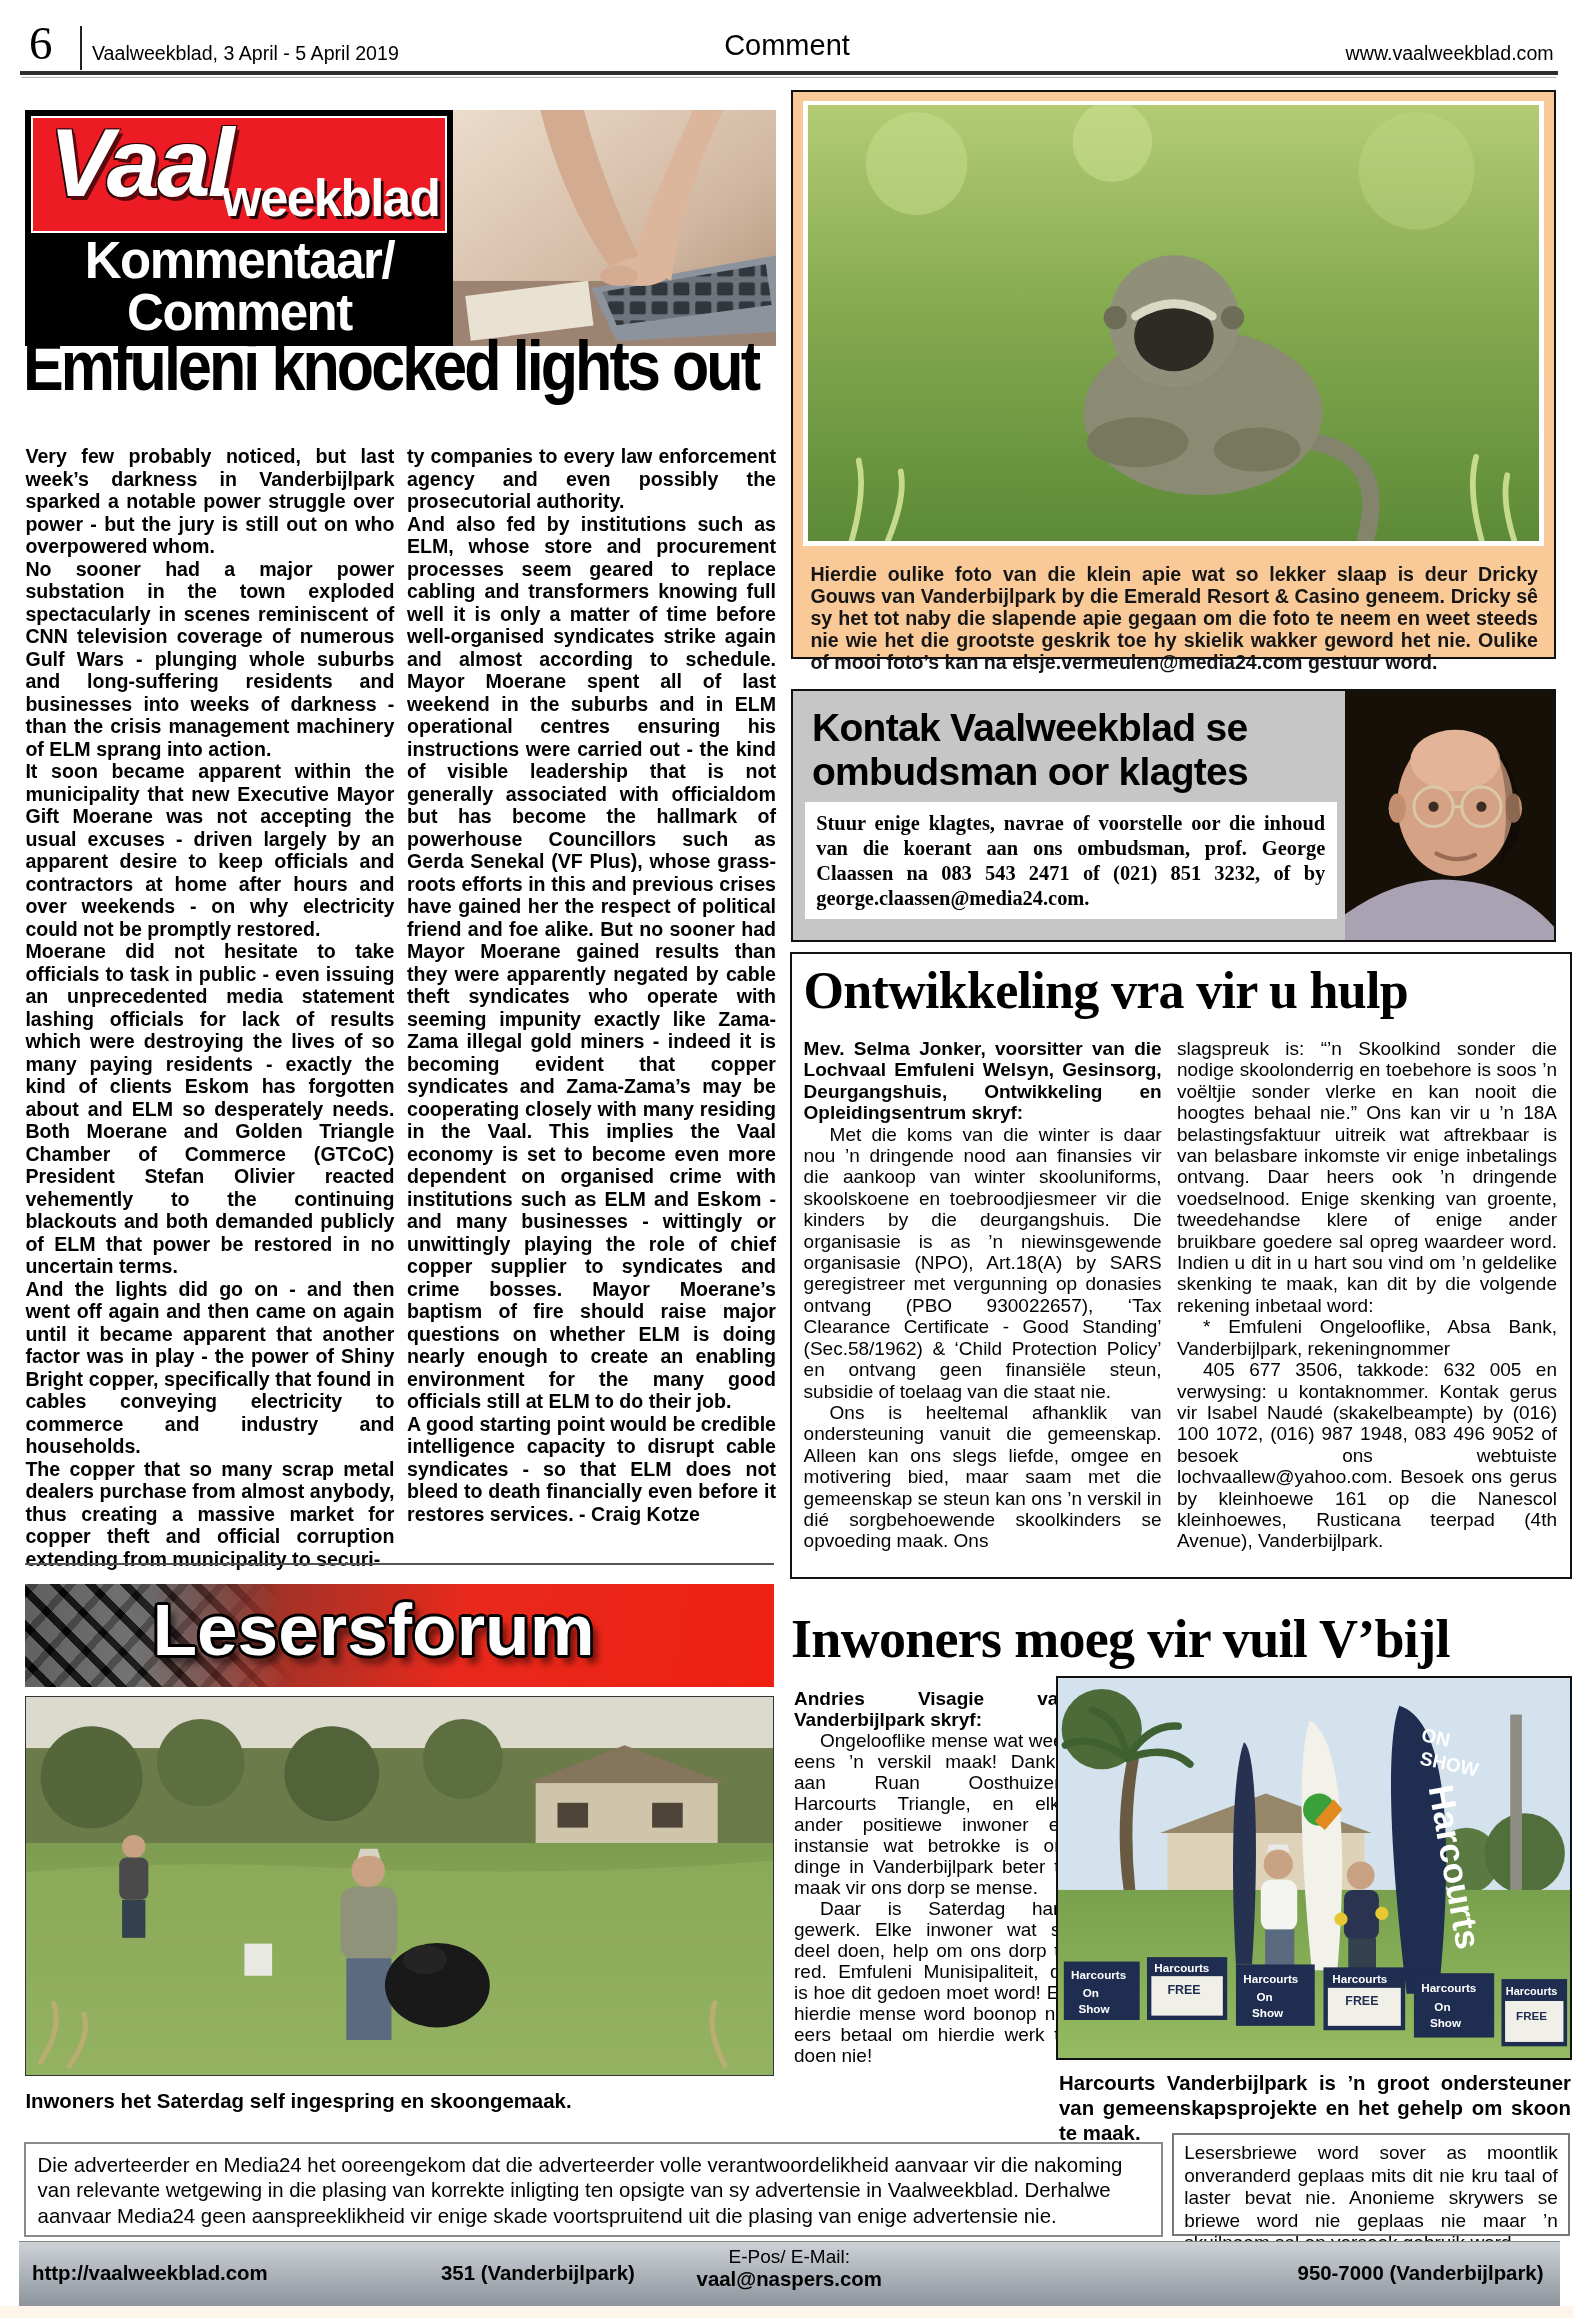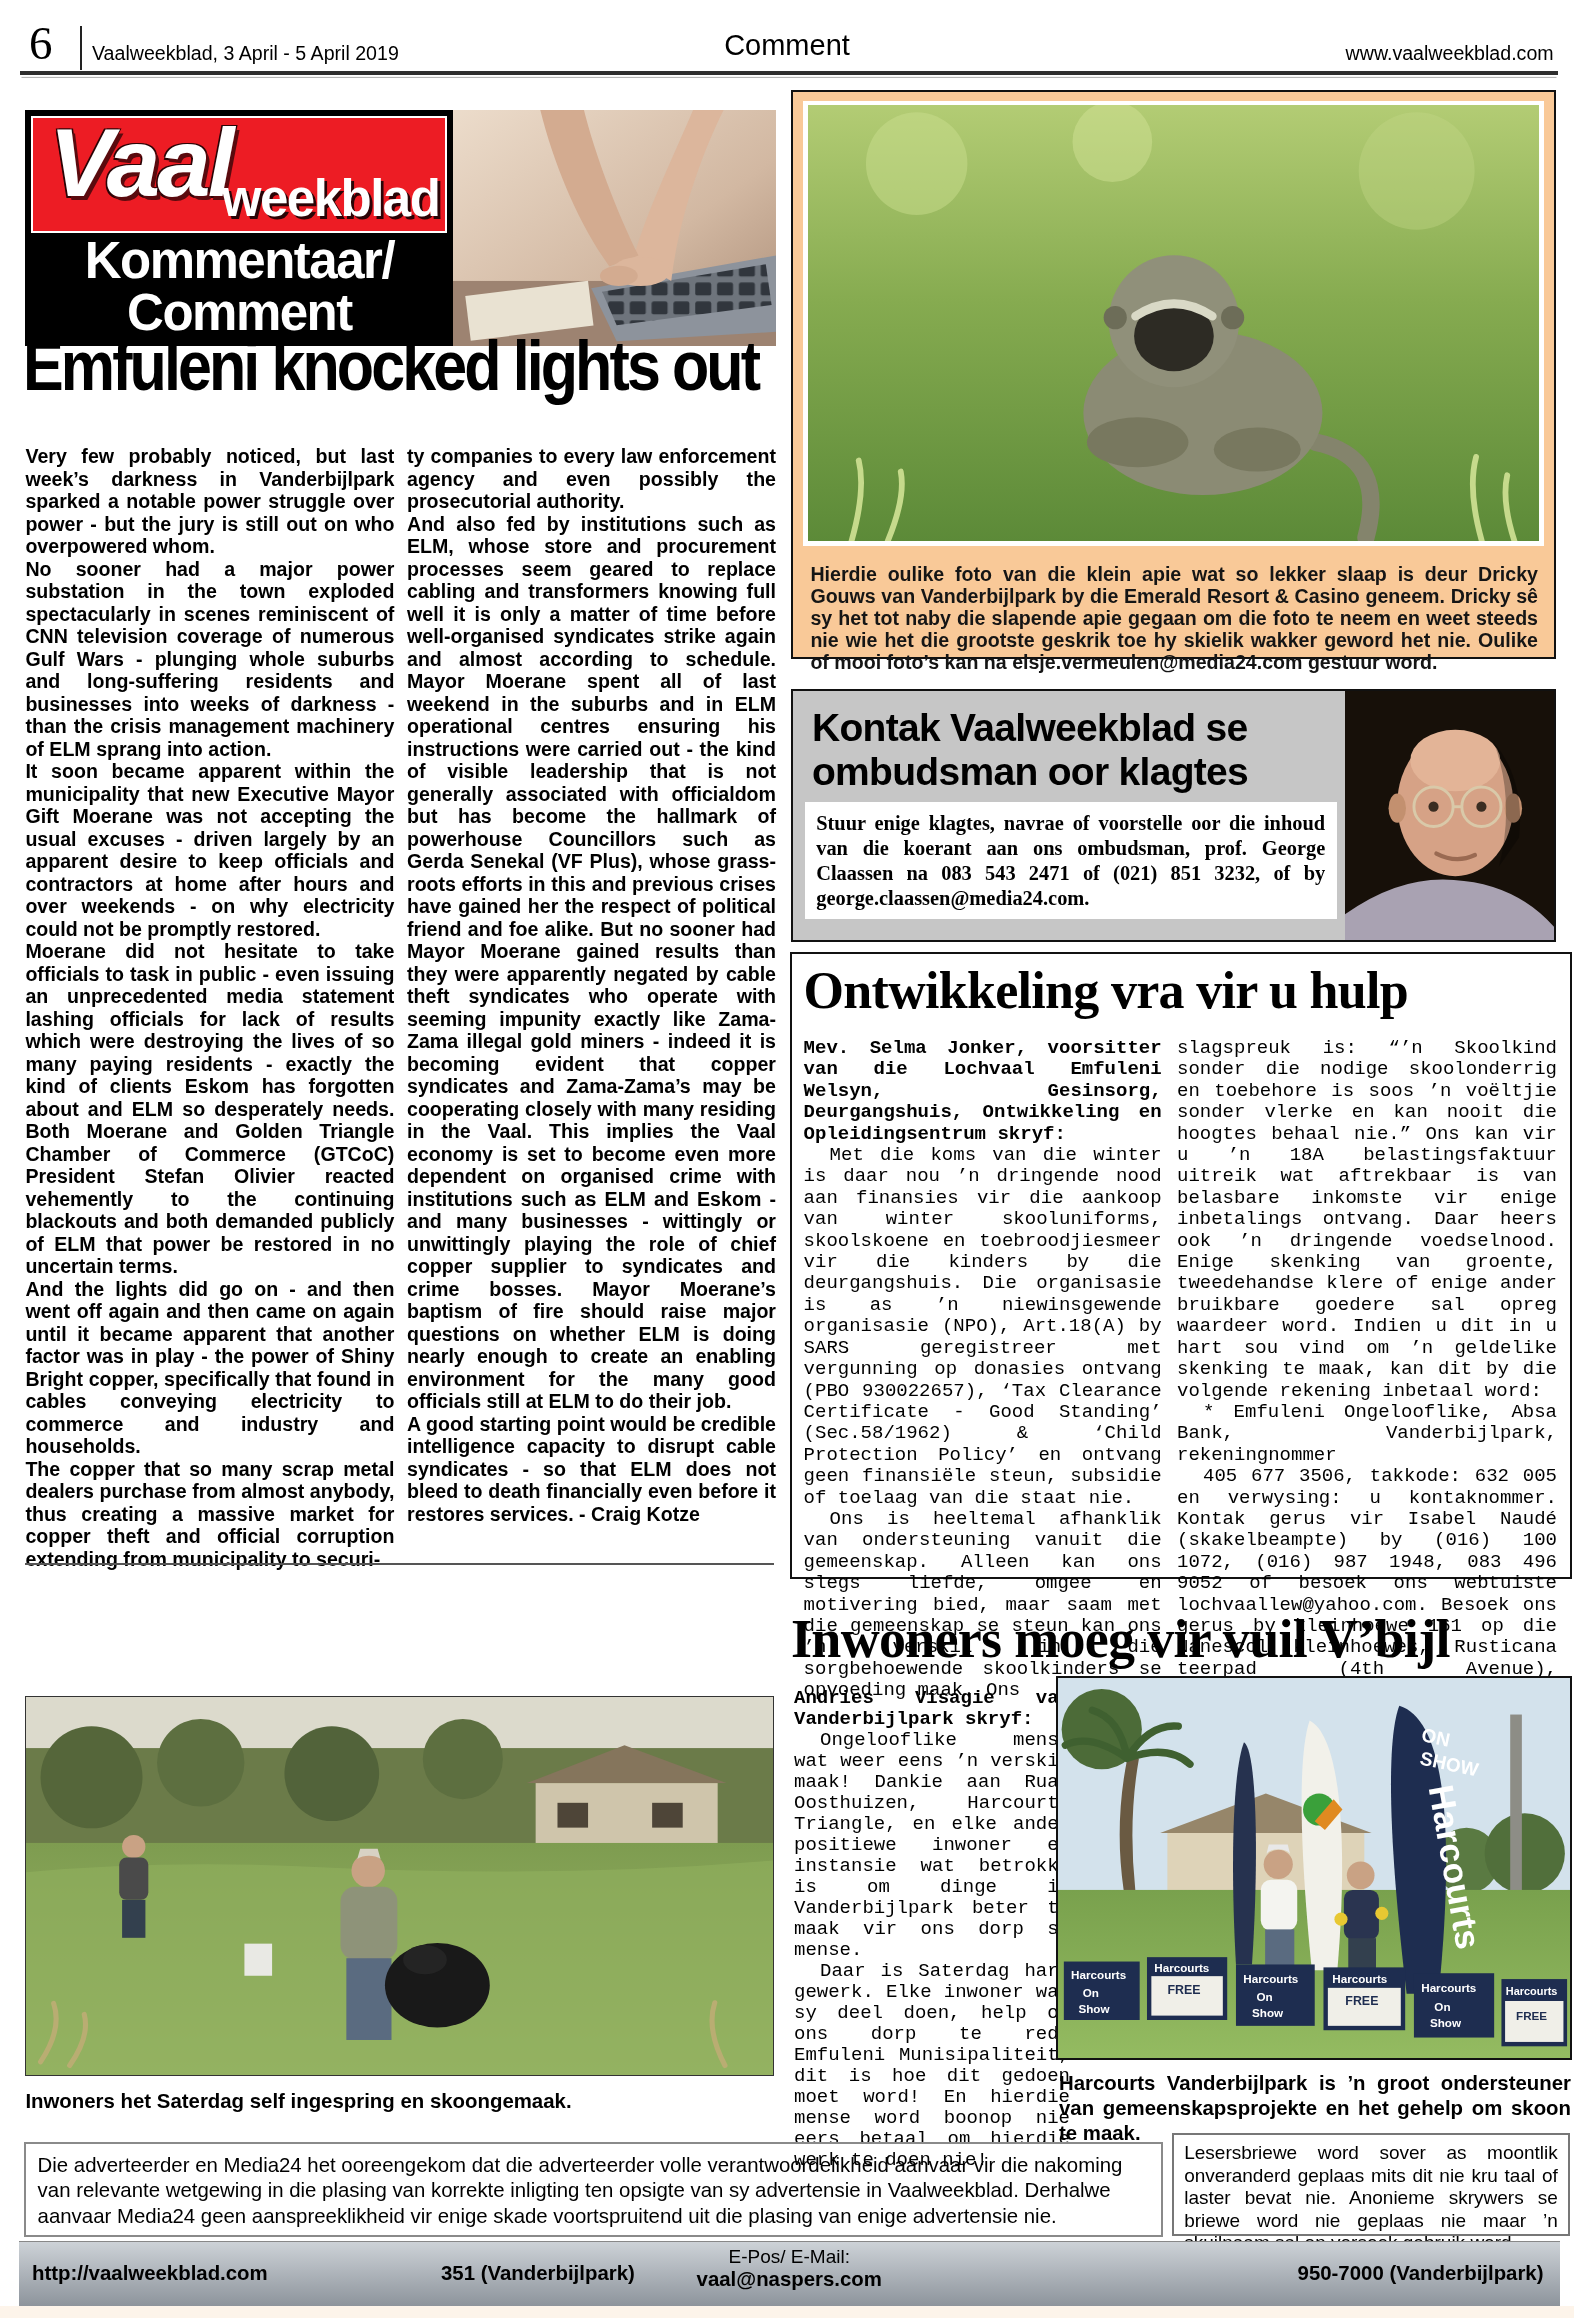--- a/index.html
+++ b/index.html
@@ -33,21 +33,21 @@
   .monkey-caption{position:absolute;left:17.4px;right:16px;top:471px;font-weight:bold;font-size:19.6px;line-height:22px;color:#151515;text-align:justify}
   
   .ombud-box{position:absolute;left:791px;top:689px;width:765px;height:253px;background:#c6c6c6;border:2.9px solid #111;box-sizing:border-box}
   .ombud-title{position:absolute;left:19px;top:14.5px;font-weight:bold;font-size:39px;line-height:44px;letter-spacing:-0.7px;color:#000}
   .ombud-text{position:absolute;left:11.6px;top:111px;width:509px;background:#fff;padding:8.7px 11.6px;font-family:"Liberation Serif",serif;font-weight:bold;font-size:20.4px;line-height:25px;text-align:justify}
   .ombud-portrait{position:absolute;right:0;top:0;width:209px;height:100%}
   .ombud-portrait svg{display:block;width:100%;height:100%}
   
   .deur-box{position:absolute;left:790px;top:952px;width:782px;height:627px;border:2.2px solid #111;box-sizing:border-box;background:#fff}
   .deur-hl{position:absolute;left:11.6px;top:7.3px;font-family:"Liberation Serif",serif;font-weight:bold;font-size:52px;letter-spacing:-0.7px;white-space:nowrap}
-  .serif-col{font-family:Liberation Mono, monospace;font-size:19px;line-height:21.4px;text-align:justify}
+  .serif-col{font-family:Liberation Sans, sans-serif;font-size:19px;line-height:21.4px;text-align:justify}
   .serif-col p{margin:0}
   .ind{text-indent:26px}
   .deur-col1{position:absolute;left:11.6px;top:84px;width:358px}
   .deur-col2{position:absolute;left:385px;top:84px;width:380px}
   .deur-intro{font-weight:bold}
   
   .forum-banner{position:absolute;left:25.4px;top:1584px;width:749px;height:103px;overflow:hidden;background:linear-gradient(100deg,#0d0d0d 0%,#3a3a3a 16%,#a53227 34%,#e8291c 58%,#ef2012 100%)}
   .forum-keys{position:absolute;left:-36px;top:-22px;width:313px;height:153px;transform:rotate(-10deg);background:repeating-linear-gradient(55deg,rgba(190,190,190,.30) 0 17.4px,rgba(0,0,0,.65) 17.4px 25px),repeating-linear-gradient(-38deg,rgba(130,130,130,.35) 0 20.4px,rgba(10,10,10,.55) 20.4px 28px);-webkit-mask-image:linear-gradient(90deg,#000 45%,transparent 95%);mask-image:linear-gradient(90deg,#000 45%,transparent 95%)}
   .forum-text{position:absolute;left:127px;top:4.4px;font-size:73px;font-weight:bold;color:#fff;letter-spacing:0;text-shadow:2.9px 0 0 #000,-2.9px 0 0 #000,0 2.9px 0 #000,0 -2.9px 0 #000,2.2px 2.2px 0 #000,-2.2px -2.2px 0 #000,2.2px -2.2px 0 #000,-2.2px 2.2px 0 #000,6.5px 8px 7.3px rgba(0,0,0,.55)}
   
@@ -201,20 +201,24 @@
       <p class="ind">Met die koms van die winter is daar nou ’n dringende nood aan finansies vir die aankoop van winter skooluniforms, skoolskoene en toebroodjiesmeer vir die kinders by die deurgangshuis. Die organisasie is as ’n niewinsgewende organisasie (NPO), Art.18(A) by SARS geregistreer met vergunning op donasies ontvang (PBO 930022657), ‘Tax Clearance Certificate - Good Standing’ (Sec.58/1962) &amp; ‘Child Protection Policy’ en ontvang geen finansiële steun, subsidie of toelaag van die staat nie.</p>
       <p class="ind">Ons is heeltemal afhanklik van ondersteuning vanuit die gemeenskap. Alleen kan ons slegs liefde, omgee en motivering bied, maar saam met die gemeenskap se steun kan ons ’n verskil in dié sorgbehoewende skoolkinders se opvoeding maak. Ons</p>
     </div>
     <div class="serif-col deur-col2">
       <p>slagspreuk is: “’n Skoolkind sonder die nodige skoolonderrig en toebehore is soos ’n voëltjie sonder vlerke en kan nooit die hoogtes behaal nie.” Ons kan vir u ’n 18A belastingsfaktuur uitreik wat aftrekbaar is van belasbare inkomste vir enige inbetalings ontvang. Daar heers ook ’n dringende voedselnood. Enige skenking van groente, tweedehandse klere of enige ander bruikbare goedere sal opreg waardeer word. Indien u dit in u hart sou vind om ’n geldelike skenking te maak, kan dit by die volgende rekening inbetaal word:</p>
       <p class="ind">* Emfuleni Ongelooflike, Absa Bank, Vanderbijlpark, rekeningnommer</p>
       <p class="ind">405 677 3506, takkode: 632 005 en verwysing: u kontaknommer. Kontak gerus vir Isabel Naudé (skakelbeampte) by (016) 100 1072, (016) 987 1948, 083 496 9052 of besoek ons webtuiste lochvaallew@yahoo.com. Besoek ons gerus by kleinhoewe 161 op die Nanescol kleinhoewes, Rusticana teerpad (4th Avenue), Vanderbijlpark.</p>
     </div>
   </div>
 
+  <div class="forum-banner">
+    <div class="forum-keys"></div>
+    <div class="forum-text">Lesersforum</div>
+  </div>
 
   <div class="cleanup-photo">
     <svg viewBox="0 0 1026 518" preserveAspectRatio="none" aria-hidden="true">
       <defs>
         <linearGradient id="field" x1="0" y1="0" x2="0" y2="1">
           <stop offset="0" stop-color="#7e9c50"></stop>
             <stop offset="1" stop-color="#a0bc6c"></stop>
         </linearGradient>
       </defs>
       <rect width="1026" height="160" fill="#dcdacc"></rect>

